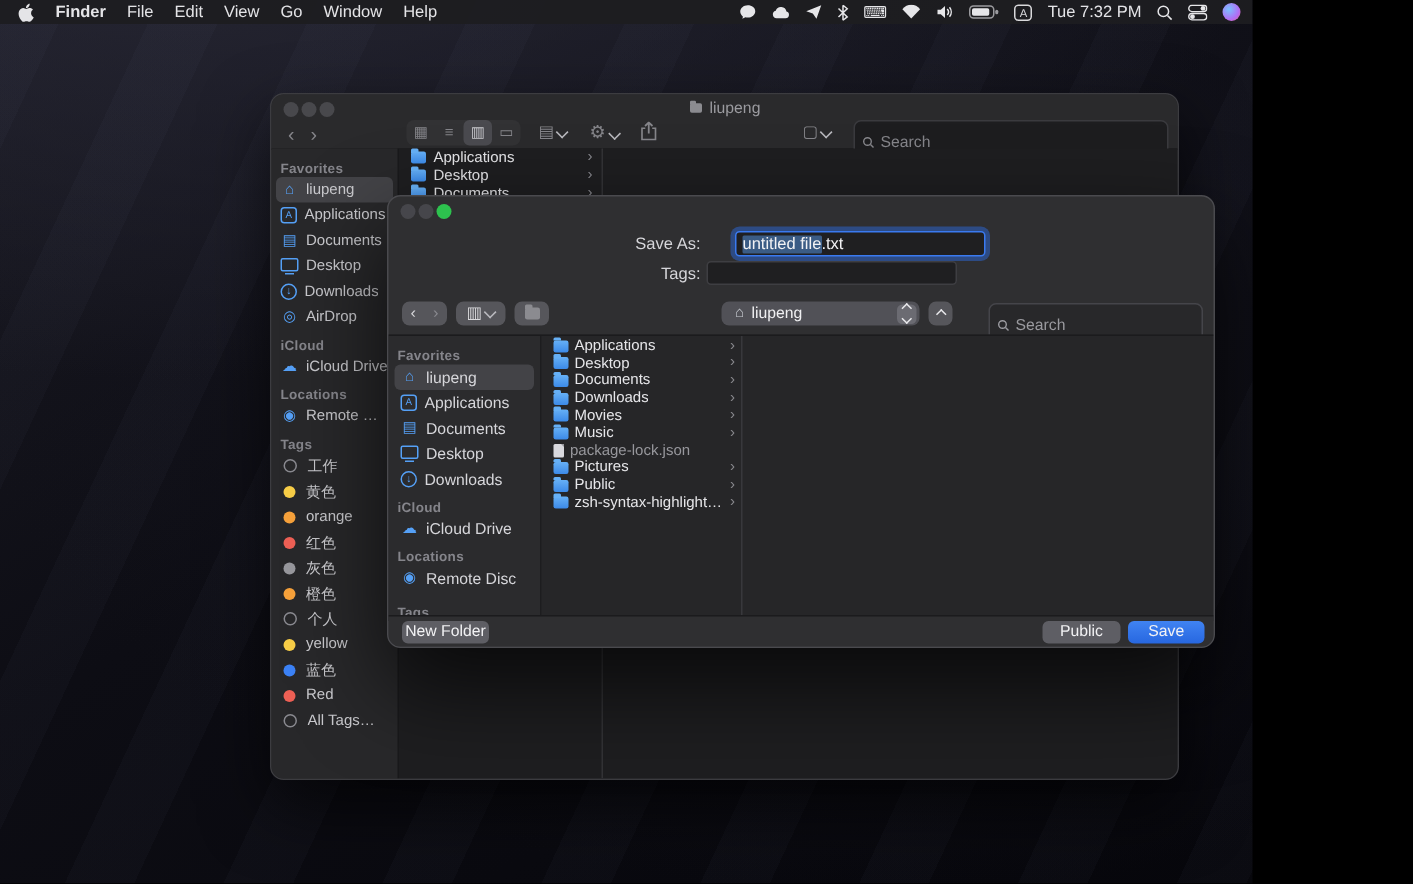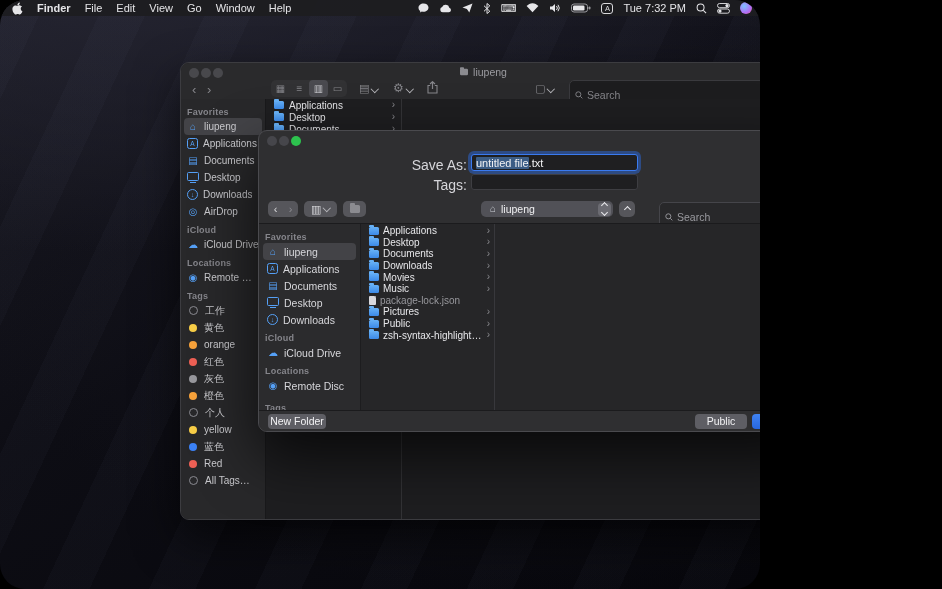--- a/index.html
+++ b/index.html
@@ -1,22 +1,22 @@
 <!DOCTYPE html>
 <html><head>
 <meta charset="utf-8">
 <style>
   html,body{margin:0;padding:0;background:#000;}
-  #screen{position:relative;width:760px;height:589px;overflow:hidden;
+  #screen{position:relative;width:835px;height:589px;overflow:hidden;
     font-family:"Liberation Sans","DejaVu Sans",sans-serif;
     background:
       repeating-linear-gradient(115deg, rgba(140,150,190,0.03) 0 42px, rgba(0,0,0,0) 42px 96px),
       radial-gradient(1200px 520px at 15% -10%, #262633 0%, rgba(20,20,30,0) 60%),
       radial-gradient(900px 600px at 70% 30%, #13131c 0%, rgba(8,8,12,0) 70%),
-      linear-gradient(150deg,#1a1a23 0%, #0d0d14 45%, #07070c 100%); border-radius: 25px;}
+      linear-gradient(150deg,#1a1a23 0%, #0d0d14 45%, #07070c 100%);}
   .abs{position:absolute;}
 
   
   #menubar{position:absolute;left:0;top:0;right:0;height:16px;background:rgba(29,29,32,.96);
     display:flex;align-items:center;justify-content:space-between;color:#e4e4e7;font-size:11px;z-index:50;}
   .mb-left{display:flex;align-items:center;gap:14px;padding-left:12px;}
   .mb-right{display:flex;align-items:center;gap:10px;padding-right:8px;}
   .mb-item{cursor:default;white-space:nowrap;}
   .mb-bold{font-weight:700;}
   .mb-ico{display:flex;align-items:center;color:#e6e6e9;}
@@ -71,24 +71,24 @@
   #finder .fsidebar{position:absolute;left:0;top:36px;bottom:0;width:85px;background:#28282a;border-right:1px solid #19191b;padding-top:3px;box-sizing:border-box;overflow:hidden;}
   #finder .fsidebar .srow{font-size:10px;margin:0 3px;padding:0 3px;color:#c9c9cd;}
   #finder .fcontent{position:absolute;left:85px;top:36px;right:0;bottom:0;background:#1e1e20;}
   .crow{display:flex;align-items:center;gap:5px;height:12px;padding:0 6px 0 8px;width:135px;box-sizing:border-box;font-size:10px;color:#e4e4e7;}
   .coldiv{position:absolute;top:0;bottom:0;width:1px;background:#333336;}
 
   
   #dialog{position:absolute;left:258px;top:130px;width:552px;height:302px;background:#2f2f31;border-radius:9px;
     box-shadow:0 25px 60px rgba(0,0,0,.7);border:1px solid #4a4a4e;box-sizing:border-box;overflow:hidden;z-index:20;}
   #dialog .dtitle{position:absolute;top:3px;left:0;right:0;text-align:center;font-size:10.5px;color:#d2d2d6;}
-  .fieldlabel{position:absolute;width:80px;text-align:right;font-size:14px;color:#d6d6da;}
+  .fieldlabel{position:absolute;width:80px;text-align:right;font-size:11px;color:#d6d6da;}
   .tfield{position:absolute;background:#1f1f21;border:1px solid #3e3e42;border-radius:3px;box-sizing:border-box;
     font-size:11px;color:#f2f2f4;display:flex;align-items:center;padding:0 4px;}
-  .tfield.focus{border:1.5px solid #3a7af0;box-shadow:0 0 0 3px rgba(45,110,235,.45);}
+  .tfield.focus{border:1.5px solid #3a7af0;box-shadow:0 0 0 3px rgba(45,110,235,.45);margin-left:19px;}
   .seltext{background:#3b5c85;border-radius:1px;}
   .tbbtn{background:#56565b;border-radius:5px;display:flex;align-items:center;justify-content:center;color:#d9d9dc;box-sizing:border-box;}
   .tbgroup{position:absolute;display:flex;background:#56565b;border-radius:5px;height:16px;align-items:center;}
   .tbgroup span.seg{width:15px;text-align:center;font-size:11px;color:#d9d9dc;line-height:16px;}
   .popup{position:absolute;display:flex;align-items:center;background:#515157;border-radius:5px;height:16px;padding:0 2px 0 6px;box-sizing:border-box;}
   .step{display:flex;flex-direction:column;align-items:center;justify-content:center;gap:1.5px;width:13px;height:13px;background:#6b6b72;border-radius:3.5px;margin-left:auto;}
   #dialog .browser{position:absolute;left:0;top:92px;right:0;height:190px;background:#262628;border-top:1px solid #1b1b1d;}
   #dialog .dsidebar{position:absolute;left:0;top:0;bottom:0;width:102px;background:#2b2b2d;border-right:1px solid #1d1d1f;padding-top:3px;box-sizing:border-box;overflow:hidden;}
   #dialog .filecol{position:absolute;left:102px;top:0;bottom:0;width:133px;padding-top:1px;box-sizing:border-box;}
   .frow{display:flex;align-items:center;gap:4px;height:11.6px;padding:0 4px 0 8px;font-size:10px;color:#e6e6e9;white-space:nowrap;}

